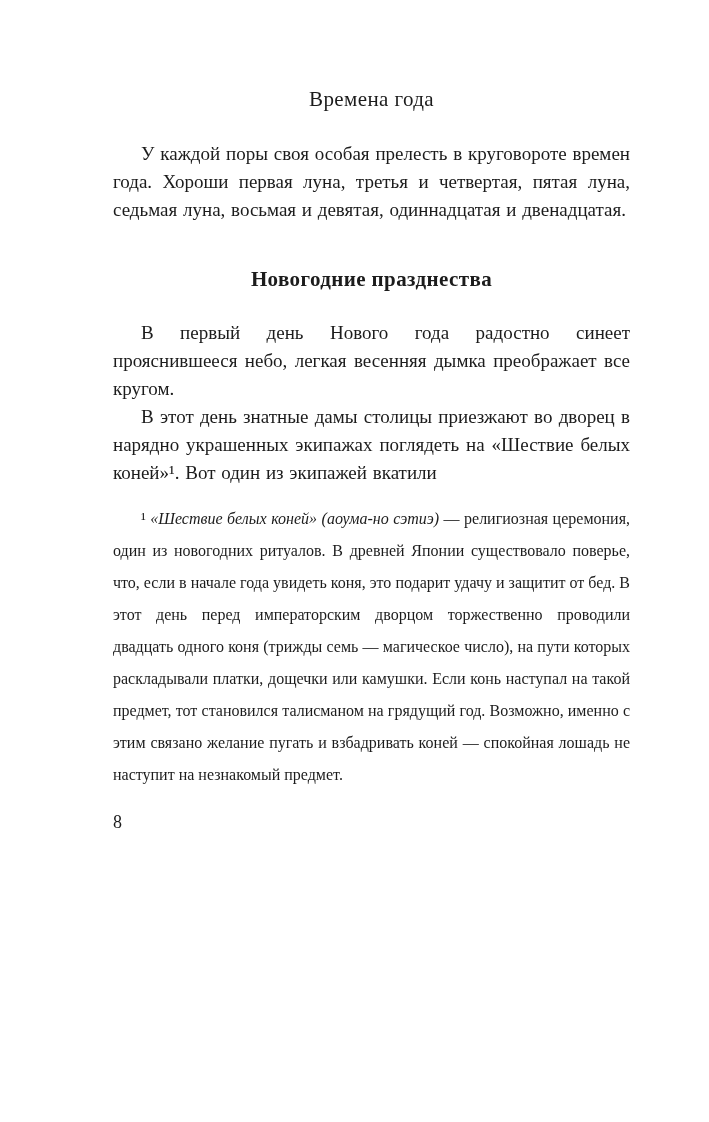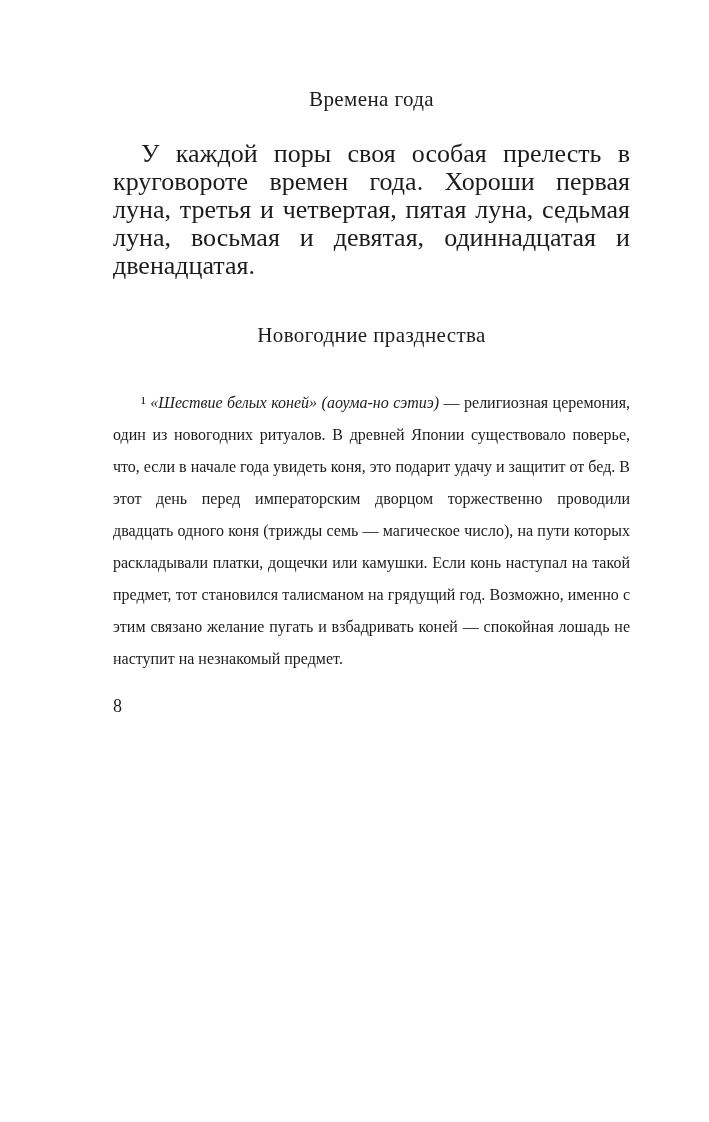--- a/index.html
+++ b/index.html
@@ -22,25 +22,26 @@
     .heading {
       font-size: 21px;
       font-weight: 400;
       line-height: 26px;
       text-align: center;
       letter-spacing: 0.4px;
       margin: 0 0 28px 0;
     }
     .heading-mid {
       margin-top: 42px;
-      margin-bottom: 39px;
+      margin-bottom: 27px;
+      font-weight: bold;
     }
     .para {
       margin: 0;
-      font-size: 26px;
+      font-size: 19px;
       line-height: 28px;
       text-align: justify;
       text-indent: 28px;
       hyphens: auto;
       word-spacing: 1px;
     }
     .footnote {
       margin-top: 16px;
       font-size: 16px;
       line-height: 32px;
@@ -62,19 +63,21 @@
 
 <div class="page">
   <main class="text-block">
 
     <h1 class="heading">Времена года</h1>
 
     <p class="para">У каждой поры своя особая прелесть в круговороте времен года. Хороши первая луна, третья и четвертая, пятая луна, седьмая луна, восьмая и девятая, одиннадцатая и двенадцатая.</p>
 
     <h1 class="heading heading-mid">Новогодние празднества</h1>
 
+    <p class="para">В первый день Нового года радостно синеет прояснившееся небо, легкая весенняя дымка преображает все кругом.</p>
+    <p class="para">В этот день знатные дамы столицы приезжают во дворец в нарядно украшенных экипажах поглядеть на «Шествие белых коней»¹. Вот один из экипажей вкатили</p>
 
     <div class="footnote"><span class="fn-marker">¹</span> <span class="fn-italic">«Шествие белых коней» (аоума-но сэтиэ)</span><span> — религиозная церемония, один из новогодних ритуалов. В древней Японии существовало поверье, что, если в начале года увидеть коня, это подарит удачу и защитит от бед. В этот день перед императорским дворцом торжественно проводили двадцать одного коня (трижды семь — магическое число), на пути которых раскладывали платки, дощечки или камушки. Если конь наступал на такой предмет, тот становился талисманом на грядущий год. Возможно, именно с этим связано желание пугать и взбадривать коней — спокойная лошадь не наступит на незнакомый предмет.</span></div>
 
     <div class="page-number">8</div>
 
   </main>
 </div>
 
 </body></html>

